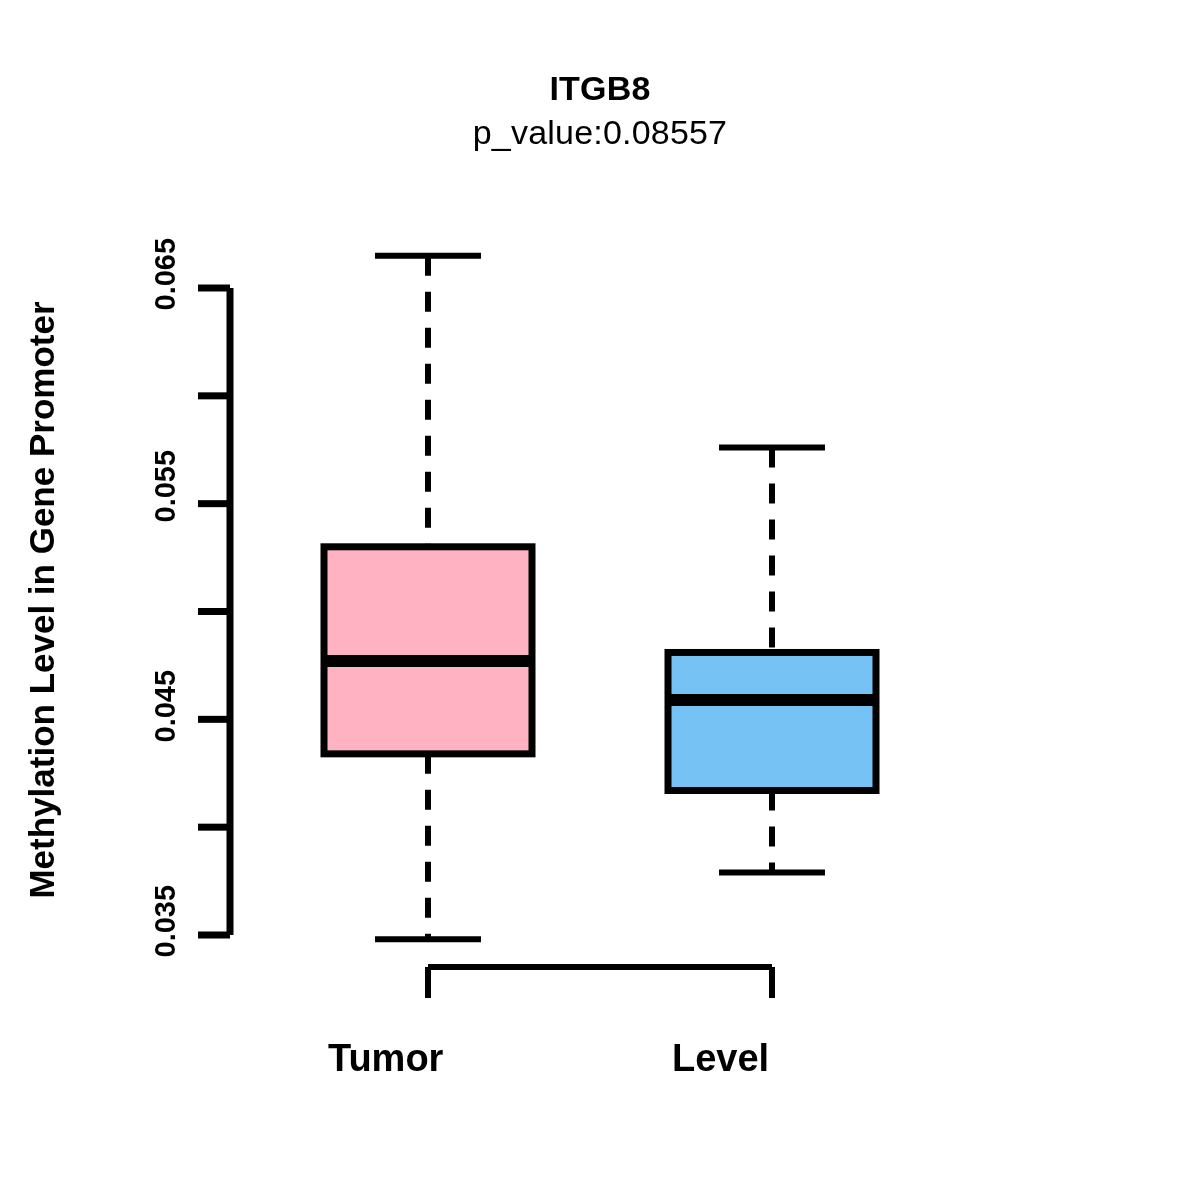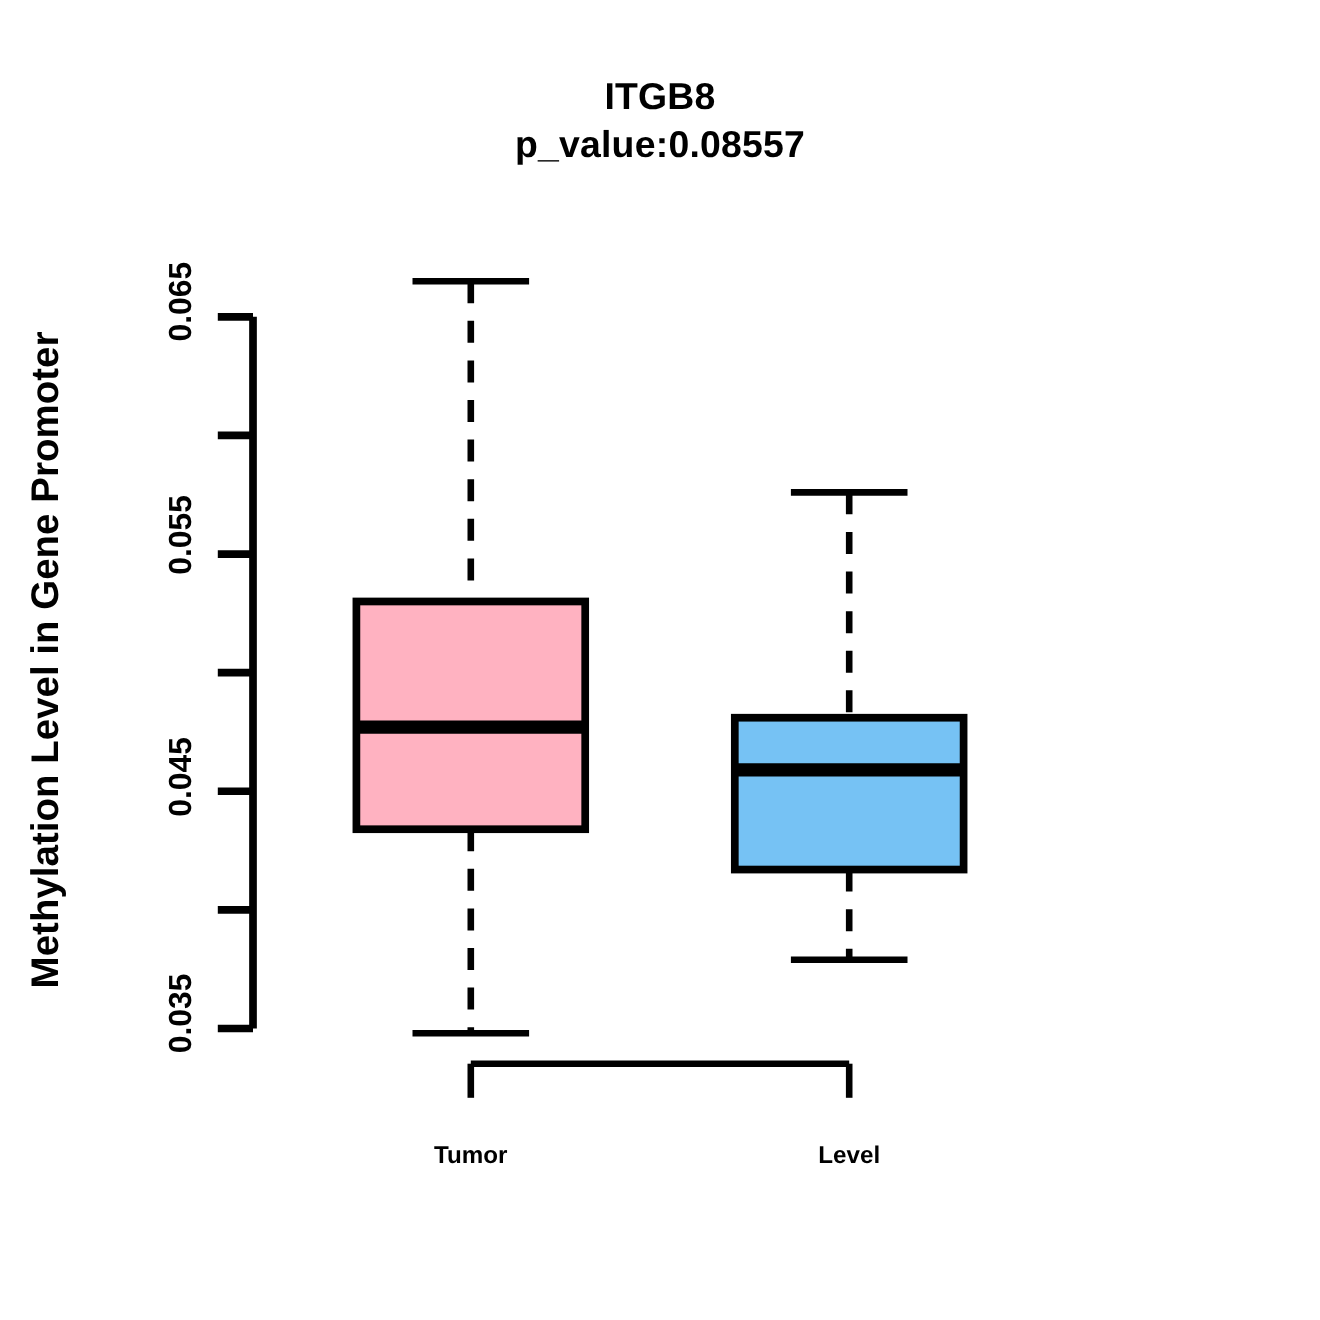--- a/index.html
+++ b/index.html
@@ -25,21 +25,21 @@
   }
   .title-main {
     font-size: 34px;
     font-weight: bold;
     color: #000000;
     line-height: 44px;
     letter-spacing: 0.2px;
   }
   .title-sub {
     font-size: 34px;
-    font-weight: bold;
+    font-weight: normal;
     color: #000000;
     line-height: 44px;
     letter-spacing: 0.2px;
   }
   .ylab {
     position: absolute;
     left: -378px;
     top: 580px;
     width: 840px;
     text-align: center;
@@ -56,24 +56,24 @@
     font-weight: bold;
     color: #000000;
     white-space: nowrap;
     transform: rotate(-90deg);
     transform-origin: center center;
     text-align: center;
   }
   .xtick-label {
     position: absolute;
     top: 1037px;
-    font-size: 22px;
+    font-size: 38px;
     font-weight: bold;
     color: #000000;
-    text-align: center;
+    text-align: left;
     white-space: nowrap;
   }
   svg.canvas {
     position: absolute;
     left: 0;
     top: 0;
     width: 1200px;
     height: 1200px;
   }
 </style>

